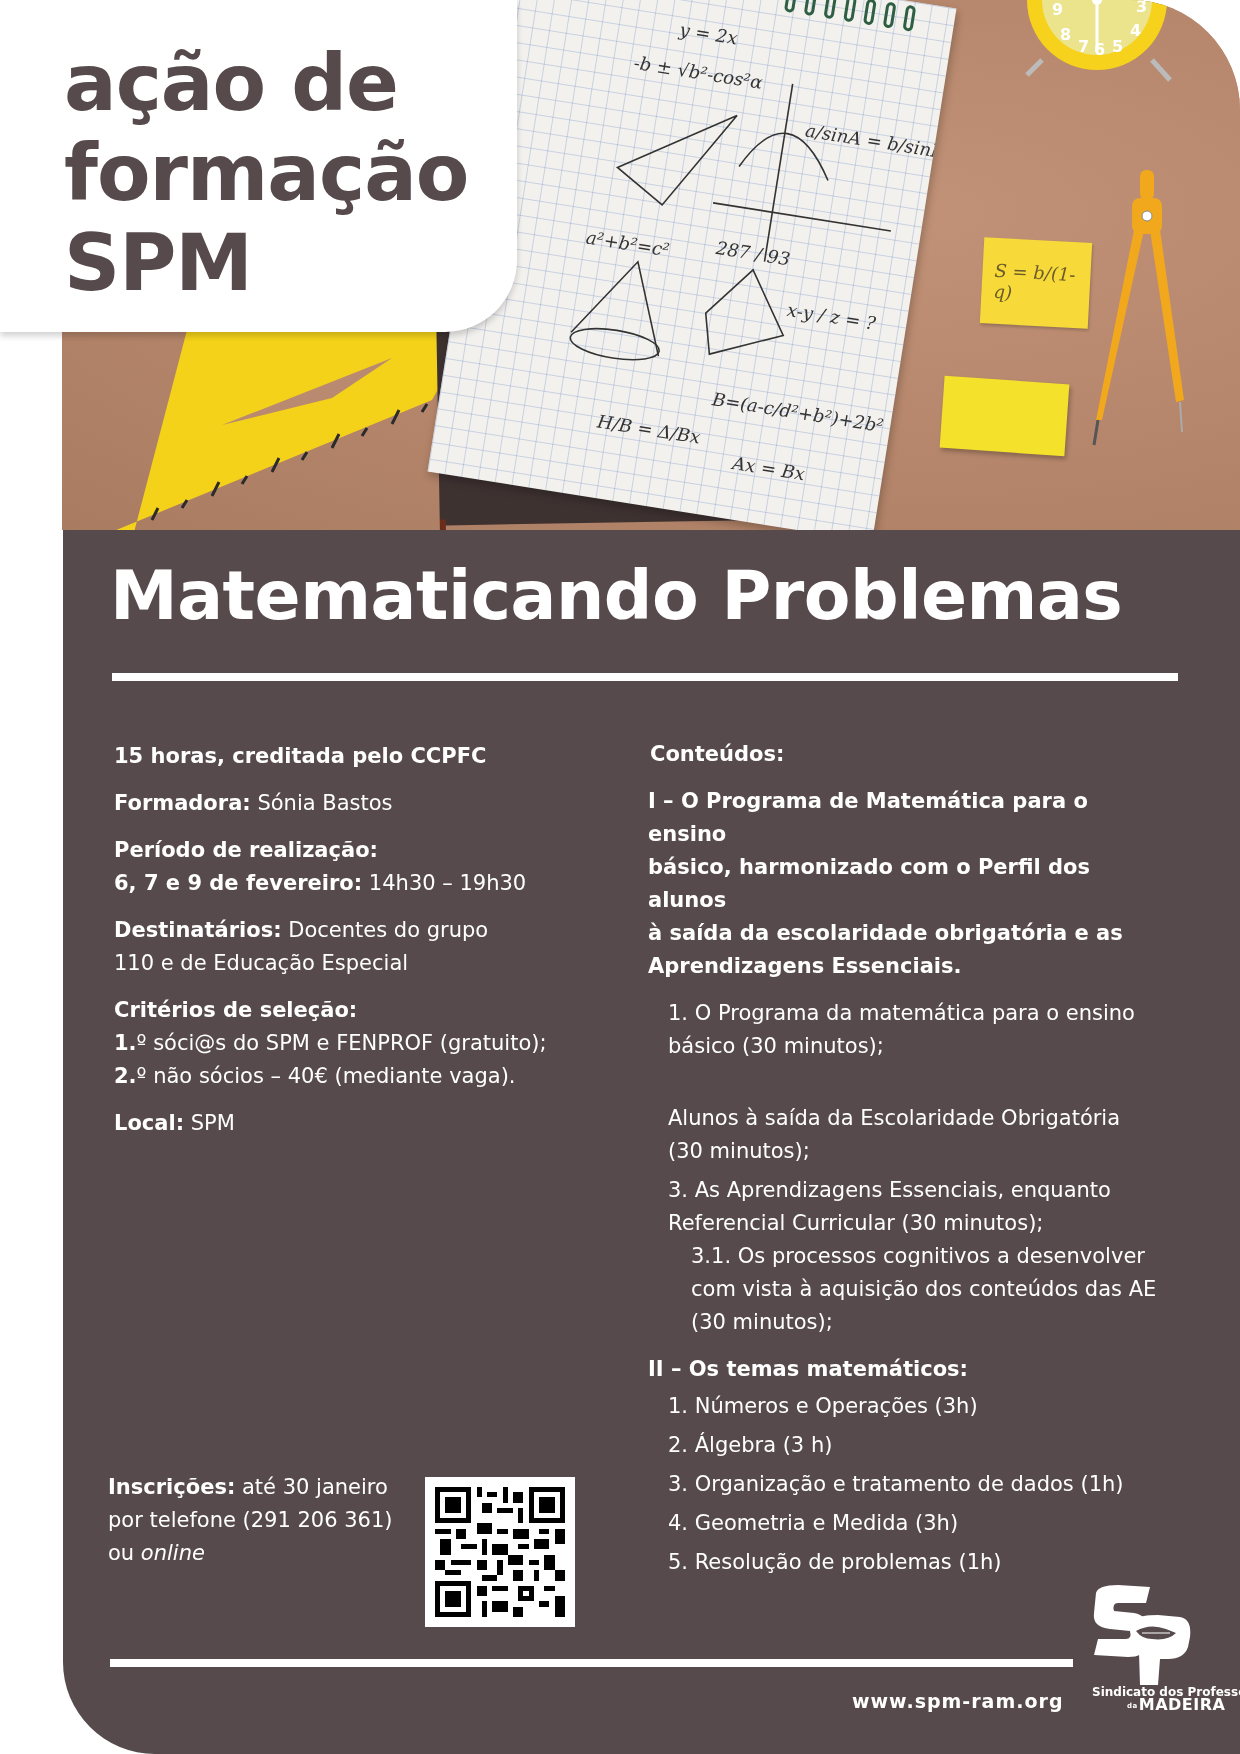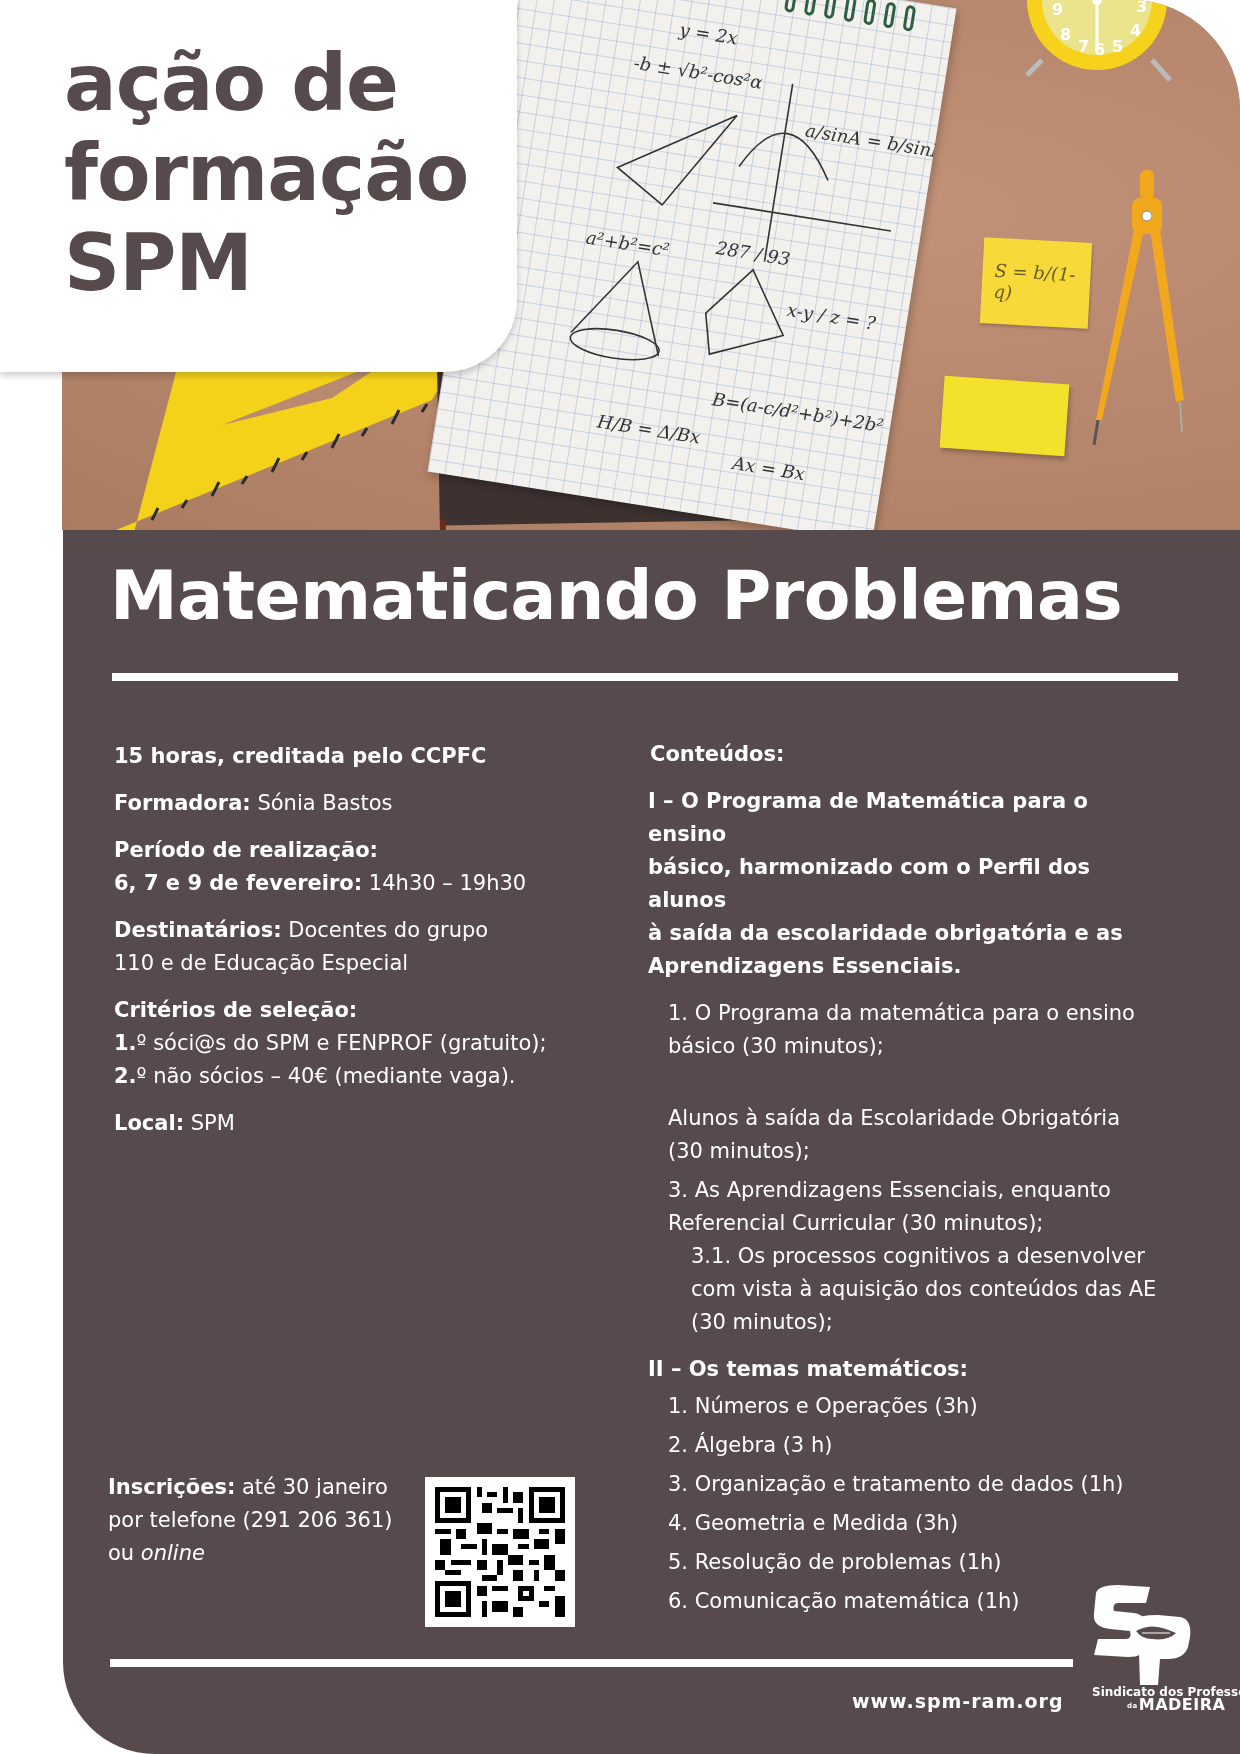--- a/index.html
+++ b/index.html
@@ -33,21 +33,21 @@
   .sticky { position: absolute; left: 920px; top: 240px; width: 108px; height: 86px; background: #f7d93a;
     transform: rotate(3deg); box-shadow: 1px 2px 3px rgba(0,0,0,0.2); }
   .sticky span { position: absolute; left: 12px; top: 22px; font-family: "DejaVu Serif", serif; font-style: italic; font-size: 18px; color: #6b5b2a; }
   .eraser { position: absolute; left: 880px; top: 380px; width: 125px; height: 72px; background: #f4e12c;
     transform: rotate(4deg); box-shadow: 2px 3px 4px rgba(0,0,0,0.25); }
   .compass { position: absolute; left: 1030px; top: 170px; width: 110px; height: 320px; }
   .pencil { position: absolute; left: 395px; top: 330px; width: 18px; height: 60px; background: #d9d9d9; transform: rotate(-25deg); border-radius: 3px; }
 
   
   .title-card {
-    position: absolute; left: 0; top: 0; width: 517px; height: 372px;
+    position: absolute; left: 0; top: 0; width: 517px; height: 332px;
     background: #ffffff; border-bottom-right-radius: 72px;
     box-shadow: 0 4px 6px rgba(0,0,0,0.18);
     padding: 38px 0 0 64px;
   }
   .title-card .line {
     display: block; font-family: "DejaVu Sans", sans-serif; font-weight: bold;
     font-size: 78px; line-height: 90px; color: #564a4c; letter-spacing: -1px;
   }
 
   
@@ -266,21 +266,20 @@
     <span>com vista à aquisição dos conteúdos das AE</span><br>
     <span>(30 minutos);</span>
   </div>
 
   <div class="txt section2"><b>II – Os temas matemáticos:</b></div>
   <div class="txt topic">1. Números e Operações (3h)</div>
   <div class="txt topic">2. Álgebra (3 h)</div>
   <div class="txt topic">3. Organização e tratamento de dados (1h)</div>
   <div class="txt topic">4. Geometria e Medida (3h)</div>
   <div class="txt topic">5. Resolução de problemas (1h)</div>
-  <div class="txt topic">6. Comunicação matemática (1h)</div>
 </div>
 
 <div class="txt inscricoes">
   <b>Inscrições:</b><span> até 30 janeiro</span><br>
   <span>por telefone (291 206 361)</span><br>
   <span>ou </span><i>online</i>
 </div>
 
 <div class="qr">
   <svg viewBox="0 0 25 25" shape-rendering="crispEdges">

